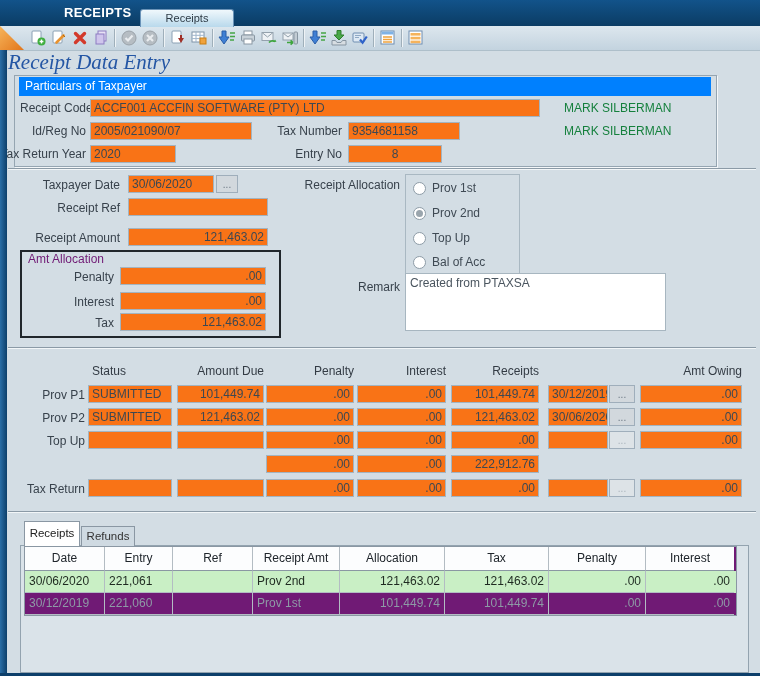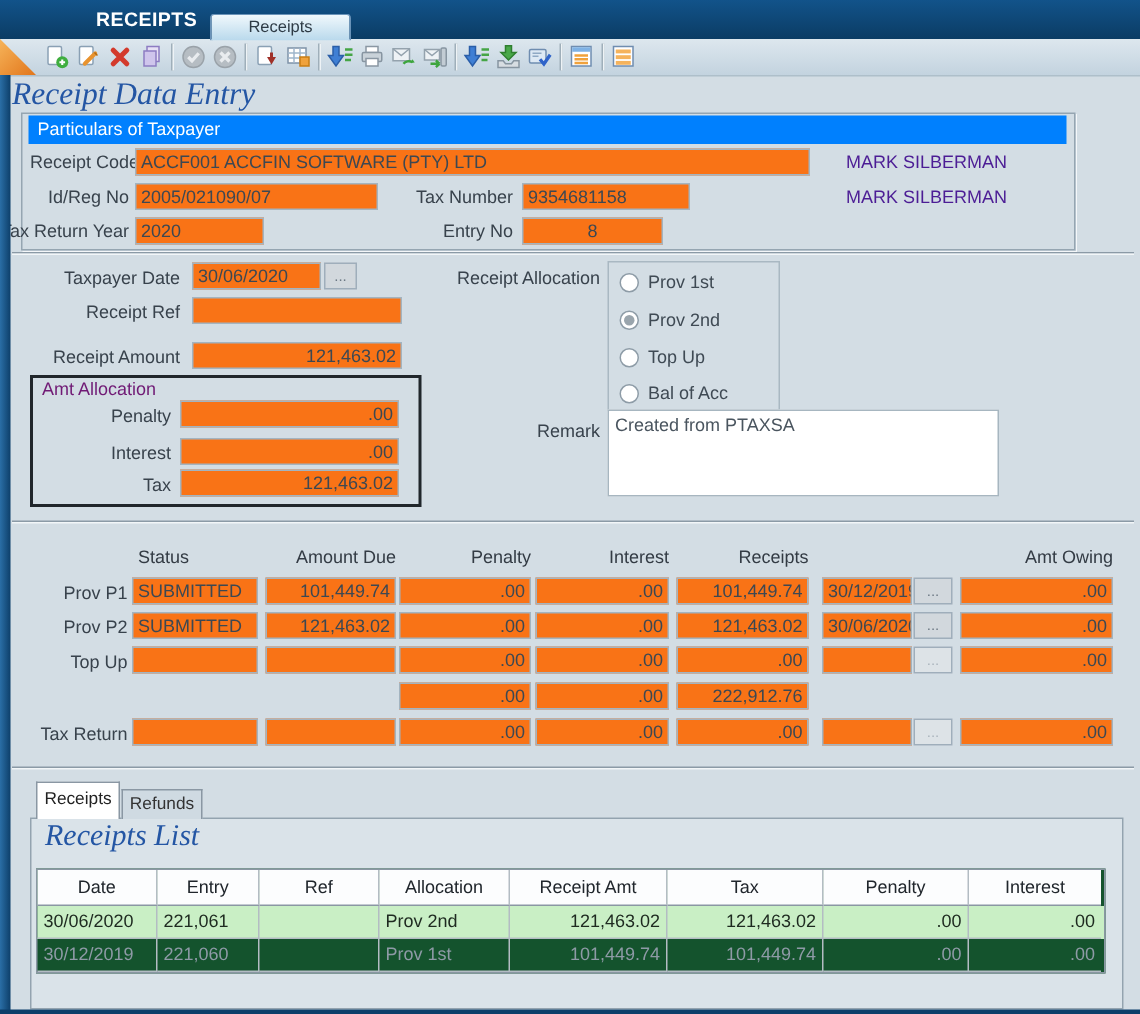--- a/index.html
+++ b/index.html
@@ -34,21 +34,21 @@
            border-top:1px solid #8b9aa6;border-bottom:1px solid #f2f6f8;}
   .leftstrip{position:absolute;left:0;top:50px;width:7px;height:626px;
              background:linear-gradient(90deg,#2a6ea6,#0d3f6a);}
   .bottombar{position:absolute;left:0;top:673px;width:760px;height:3px;background:#0d3f6a;}
   
   .lbl{position:absolute;text-align:right;white-space:nowrap;color:#38424c;}
   .fld{position:absolute;background:#f97316;border:1px solid #a3b4c0;height:18px;box-sizing:border-box;
        padding:1px 3px;line-height:14px;color:#3d4852;white-space:nowrap;overflow:hidden;}
   .num{text-align:right;}
   .center{text-align:center;}
-  .ghost{position:absolute;color:#4c1d95;white-space:nowrap;}
+  .ghost{position:absolute;color:#15803d;white-space:nowrap;}
   .browse{position:absolute;width:22px;height:18px;box-sizing:border-box;background:#d2d8dd;
           border:1px solid #9faebb;color:#6c7884;font-size:10px;line-height:15px;text-align:center;
           cursor:pointer;padding:0;}
   .browse.dim{background:#dde3e7;color:#aab4bc;}
   
   .radiobox{position:absolute;left:405px;top:174px;width:113px;height:98px;border:1px solid #a9b8c2;}
   .ropt{position:absolute;display:flex;align-items:center;gap:6px;cursor:pointer;}
   .rdot{width:13px;height:13px;border-radius:50%;background:#fff;border:1px solid #8e9ca7;
         box-sizing:border-box;position:relative;}
   .rdot.selected::after{content:"";position:absolute;left:2px;top:2px;width:7px;height:7px;
@@ -64,21 +64,21 @@
   .shdr{position:absolute;white-space:nowrap;color:#333b44;}
   
   .btab-active{position:absolute;left:24px;top:521px;width:56px;height:25px;z-index:2;background:#fff;
                border:1px solid #8a97a3;border-bottom:none;box-sizing:border-box;text-align:center;
                font-size:11.5px;line-height:23px;color:#222;cursor:pointer;}
   .btab{position:absolute;left:81px;top:526px;width:54px;height:20px;z-index:2;background:#cfdae2;
         border:1px solid #8a97a3;border-bottom:none;box-sizing:border-box;text-align:center;
         font-size:11.5px;line-height:18px;color:#333;cursor:pointer;}
   .listpanel{position:absolute;left:20px;top:545px;width:729px;height:128px;background:#dae3e9;
              border:1px solid #93a3af;box-sizing:border-box;}
-  .rtable{position:absolute;left:24px;top:579px;width:711px;border:1px solid #8a97a3;background:#14532d;}
+  .rtable{position:absolute;left:24px;top:546px;width:711px;border:1px solid #8a97a3;background:#701a75;}
   .trow{display:grid;grid-template-columns:80px 68px 80px 87px 105px 104px 97px 88px;}
   .tcell{border-right:1px solid #b3bcc3;border-bottom:1px solid #b3bcc3;box-sizing:border-box;
          padding:2px 4px;height:22px;line-height:17px;white-space:nowrap;overflow:hidden;}
   .thead .tcell{height:24px;line-height:19px;background:#fcfdfe;text-align:center;
                 border-bottom-color:#8a97a3;color:#20262c;}
   .trow .tcell:last-child{border-right:none;}
   .tl{text-align:left;} .tr{text-align:right;}
   .highlighted{background:#c9efc5;color:#1e2a20;}
   .dimmed{color:#8e9aa6;}
   svg{display:block;}
@@ -338,22 +338,22 @@
   <div class="listpanel"></div>
   <div class="btab-active">Receipts</div>
   <div class="btab">Refunds</div>
   <div class="serif-title" style="left:30px;top:546px;font-size:20px;">Receipts List</div>
 
   <div class="rtable">
     <div class="trow thead">
       <div class="tcell">Date</div>
       <div class="tcell">Entry</div>
       <div class="tcell">Ref</div>
+      <div class="tcell">Receipt Amt</div>
       <div class="tcell">Allocation</div>
-      <div class="tcell">Receipt Amt</div>
       <div class="tcell">Tax</div>
       <div class="tcell">Penalty</div>
       <div class="tcell">Interest</div>
     </div>
     <div class="trow highlighted">
       <div class="tcell tl">30/06/2020</div>
       <div class="tcell tl">221,061</div>
       <div class="tcell tl"></div>
       <div class="tcell tl">Prov 2nd</div>
       <div class="tcell tr">121,463.02</div>

